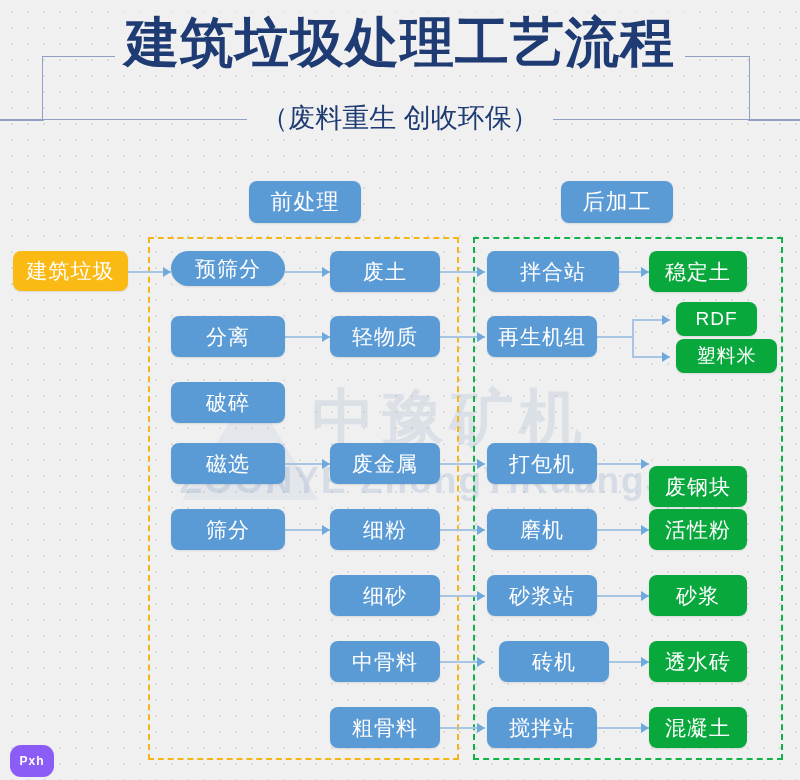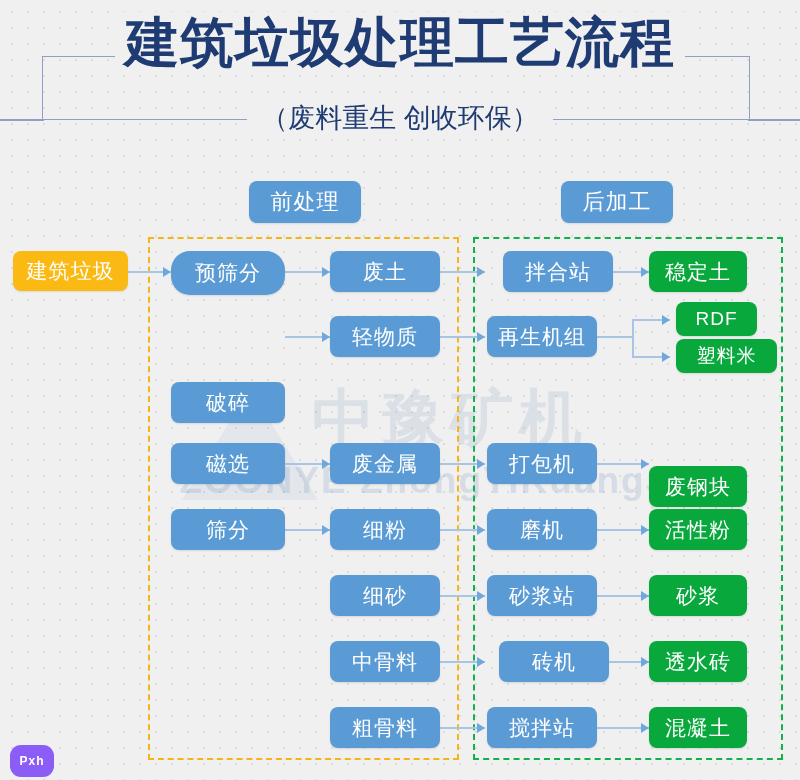--- a/index.html
+++ b/index.html
@@ -175,34 +175,35 @@
   <div class="arw" style="left:641px;top:657px;"></div>
 
   <div class="ln h" style="left:440px;top:727px;width:45px;"></div>
   <div class="arw" style="left:477px;top:723px;"></div>
 
   <div class="ln h" style="left:597px;top:727px;width:52px;"></div>
   <div class="arw" style="left:641px;top:723px;"></div>
 
   <div class="nd orange" style="left:13px;top:251px;width:115px;height:40px;">建筑垃圾</div>
 
-  <div class="nd blue" style="left:171px;top:251px;width:114px;height:44px;border-radius:19px;">预筛分</div>
+  <div class="nd blue" style="left:171px;top:251px;width:114px;height:35px;border-radius:19px;">预筛分</div>
+  <div class="nd blue" style="left:171px;top:316px;width:114px;height:41px;">分离</div>
   <div class="nd blue" style="left:171px;top:382px;width:114px;height:41px;">破碎</div>
   <div class="nd blue" style="left:171px;top:443px;width:114px;height:41px;">磁选</div>
   <div class="nd blue" style="left:171px;top:509px;width:114px;height:41px;">筛分</div>
 
   <div class="nd blue" style="left:330px;top:251px;width:110px;height:41px;">废土</div>
   <div class="nd blue" style="left:330px;top:316px;width:110px;height:41px;">轻物质</div>
   <div class="nd blue" style="left:330px;top:443px;width:110px;height:41px;">废金属</div>
   <div class="nd blue" style="left:330px;top:509px;width:110px;height:41px;">细粉</div>
   <div class="nd blue" style="left:330px;top:575px;width:110px;height:41px;">细砂</div>
   <div class="nd blue" style="left:330px;top:641px;width:110px;height:41px;">中骨料</div>
   <div class="nd blue" style="left:330px;top:707px;width:110px;height:41px;">粗骨料</div>
 
-  <div class="nd blue" style="left:487px;top:251px;width:110px;height:41px;margin-left:16px;">拌合站</div>
+  <div class="nd blue" style="left:487px;top:251px;width:132px;height:41px;">拌合站</div>
   <div class="nd blue" style="left:487px;top:316px;width:110px;height:41px;">再生机组</div>
   <div class="nd blue" style="left:487px;top:443px;width:110px;height:41px;">打包机</div>
   <div class="nd blue" style="left:487px;top:509px;width:110px;height:41px;">磨机</div>
   <div class="nd blue" style="left:487px;top:575px;width:110px;height:41px;">砂浆站</div>
   <div class="nd blue" style="left:499px;top:641px;width:110px;height:41px;">砖机</div>
   <div class="nd blue" style="left:487px;top:707px;width:110px;height:41px;">搅拌站</div>
 
   <div class="nd green" style="left:649px;top:251px;width:98px;height:41px;">稳定土</div>
   <div class="nd green small" style="left:676px;top:302px;width:81px;height:34px;">RDF</div>
   <div class="nd green small" style="left:676px;top:339px;width:101px;height:34px;">塑料米</div>

